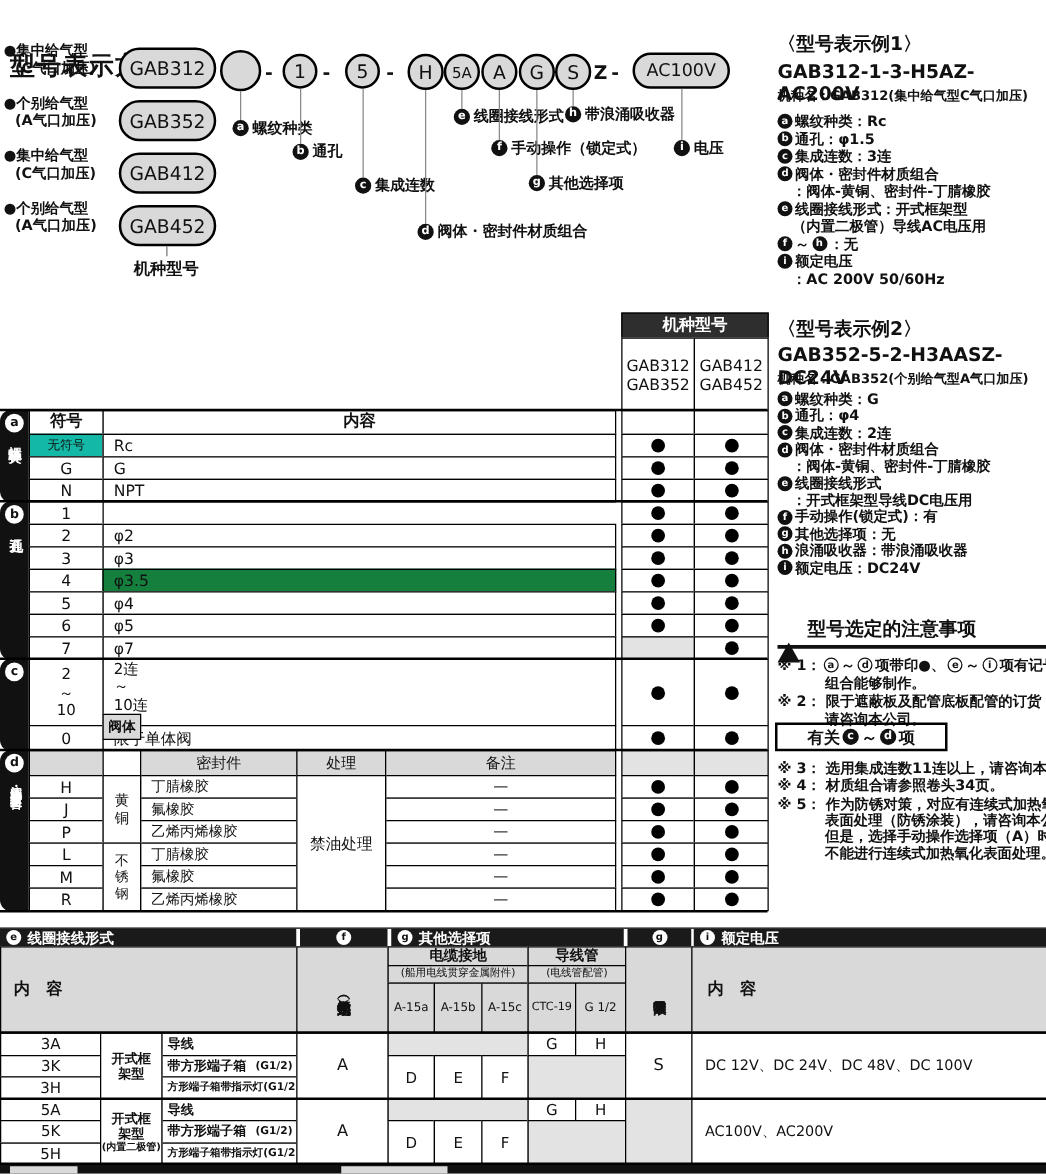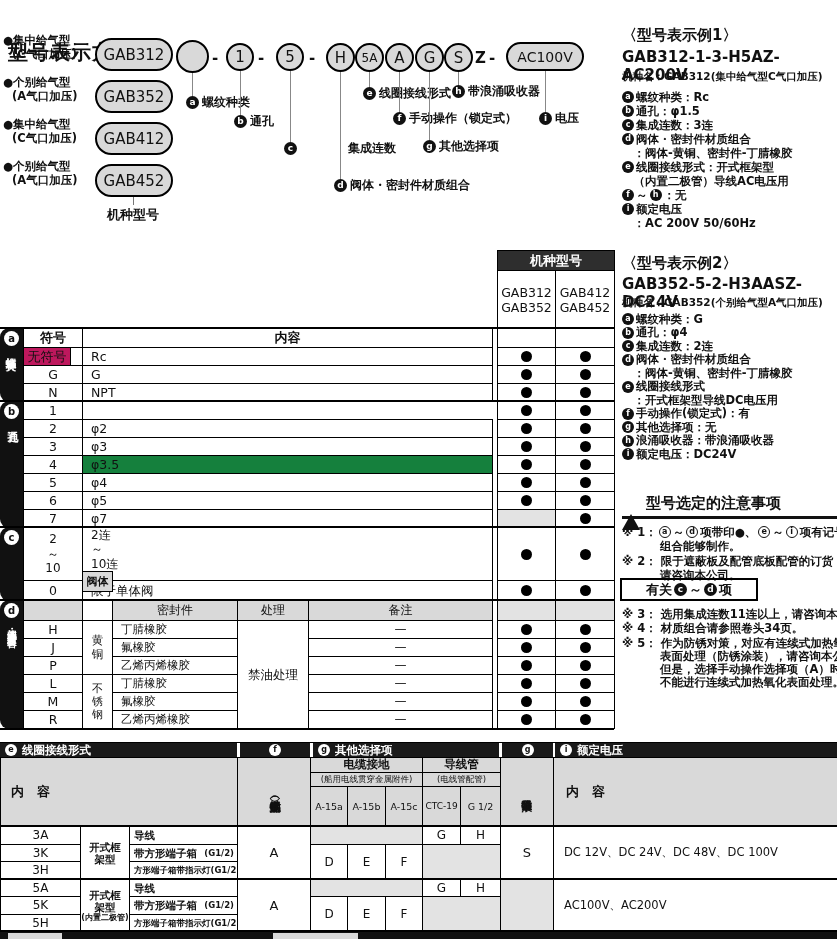--- a/index.html
+++ b/index.html
@@ -88,21 +88,21 @@
     <div style="position: absolute; left: 415px; top: 43px; width: 29px; height: 29px; border: 2px solid rgb(0, 0, 0); border-radius: 50%; background: rgb(217, 217, 217); display: flex; align-items: center; justify-content: center; font-size: 15px; font-weight: normal;">G</div>
     <div style="position: absolute; left: 444px; top: 43px; width: 29px; height: 29px; border: 2px solid rgb(0, 0, 0); border-radius: 50%; background: rgb(217, 217, 217); display: flex; align-items: center; justify-content: center; font-size: 15px; font-weight: normal;">S</div>
     <div style="position: absolute; left: 192px; top: 73px; width: 1px; height: 23px; background: rgb(136, 136, 136);"></div>
     <div style="width: 13px; height: 13px; border-radius: 50%; display: inline-flex; align-items: center; justify-content: center; flex: 0 0 auto; font-weight: bold; font-size: 9px; line-height: 1; background: rgb(17, 17, 17); color: rgb(255, 255, 255); position: absolute; left: 186px; top: 96px;">a</div>
     <div style="position: absolute; left: 202px; top: 96px; width: auto; height: 13px; font-size: 12px; font-weight: bold; display: flex; align-items: center; white-space: nowrap;">螺纹种类</div>
     <div style="position: absolute; left: 240px; top: 71px; width: 1px; height: 44px; background: rgb(136, 136, 136);"></div>
     <div style="width: 13px; height: 13px; border-radius: 50%; display: inline-flex; align-items: center; justify-content: center; flex: 0 0 auto; font-weight: bold; font-size: 9px; line-height: 1; background: rgb(17, 17, 17); color: rgb(255, 255, 255); position: absolute; left: 234px; top: 115px;">b</div>
     <div style="position: absolute; left: 250px; top: 115px; width: auto; height: 13px; font-size: 12px; font-weight: bold; display: flex; align-items: center; white-space: nowrap;">通孔</div>
     <div style="position: absolute; left: 290px; top: 71px; width: 1px; height: 71px; background: rgb(136, 136, 136);"></div>
     <div style="width: 13px; height: 13px; border-radius: 50%; display: inline-flex; align-items: center; justify-content: center; flex: 0 0 auto; font-weight: bold; font-size: 9px; line-height: 1; background: rgb(17, 17, 17); color: rgb(255, 255, 255); position: absolute; left: 284px; top: 142px;">c</div>
-    <div style="position: absolute; left: 300px; top: 142px; width: auto; height: 13px; font-size: 12px; font-weight: bold; display: flex; align-items: center; white-space: nowrap; margin-left: 48px;">集成连数</div>
+    <div style="position: absolute; left: 300px; top: 142px; width: auto; height: 13px; font-size: 12px; font-weight: bold; display: flex; align-items: center; white-space: nowrap;">集成连数</div>
     <div style="position: absolute; left: 340px; top: 72px; width: 1px; height: 107px; background: rgb(136, 136, 136);"></div>
     <div style="width: 13px; height: 13px; border-radius: 50%; display: inline-flex; align-items: center; justify-content: center; flex: 0 0 auto; font-weight: bold; font-size: 9px; line-height: 1; background: rgb(17, 17, 17); color: rgb(255, 255, 255); position: absolute; left: 334px; top: 179px;">d</div>
     <div style="position: absolute; left: 350px; top: 179px; width: auto; height: 13px; font-size: 12px; font-weight: bold; display: flex; align-items: center; white-space: nowrap;">阀体・密封件材质组合</div>
     <div style="position: absolute; left: 369px; top: 72px; width: 1px; height: 15px; background: rgb(136, 136, 136);"></div>
     <div style="width: 13px; height: 13px; border-radius: 50%; display: inline-flex; align-items: center; justify-content: center; flex: 0 0 auto; font-weight: bold; font-size: 9px; line-height: 1; background: rgb(17, 17, 17); color: rgb(255, 255, 255); position: absolute; left: 363px; top: 87px;">e</div>
     <div style="position: absolute; left: 379px; top: 87px; width: auto; height: 13px; font-size: 12px; font-weight: bold; display: flex; align-items: center; white-space: nowrap;">线圈接线形式</div>
     <div style="position: absolute; left: 399px; top: 72px; width: 1px; height: 40px; background: rgb(136, 136, 136);"></div>
     <div style="width: 13px; height: 13px; border-radius: 50%; display: inline-flex; align-items: center; justify-content: center; flex: 0 0 auto; font-weight: bold; font-size: 9px; line-height: 1; background: rgb(17, 17, 17); color: rgb(255, 255, 255); position: absolute; left: 393px; top: 112px;">f</div>
     <div style="position: absolute; left: 409px; top: 112px; width: auto; height: 13px; font-size: 12px; font-weight: bold; display: flex; align-items: center; white-space: nowrap;">手动操作（锁定式）</div>
     <div style="position: absolute; left: 429px; top: 72px; width: 1px; height: 68px; background: rgb(136, 136, 136);"></div>
@@ -246,21 +246,21 @@
       <div>GAB352</div>
     </div>
     <div style="position: absolute; left: 555px; top: 270px; width: 60px; height: 59px; border: 1px solid rgb(0, 0, 0); background: rgb(255, 255, 255); display: flex; align-items: center; justify-content: center; font-size: 12.5px; font-weight: normal; line-height: 1.2; white-space: nowrap; overflow: hidden; flex-direction: column;">
       <div>GAB412</div>
       <div>GAB452</div>
     </div>
     <div style="position: absolute; left: 23px; top: 328px; width: 60px; height: 20px; border: 1px solid rgb(0, 0, 0); background: rgb(255, 255, 255); display: flex; align-items: center; justify-content: center; font-size: 13px; font-weight: bold; line-height: 1.2; white-space: nowrap; overflow: hidden;">符号</div>
     <div style="position: absolute; left: 82px; top: 328px; width: 411px; height: 20px; border: 1px solid rgb(0, 0, 0); background: rgb(255, 255, 255); display: flex; align-items: center; justify-content: center; font-size: 13px; font-weight: bold; line-height: 1.2; white-space: nowrap; overflow: hidden;">内容</div>
     <div style="position: absolute; left: 497px; top: 328px; width: 59px; height: 20px; border: 1px solid rgb(0, 0, 0); background: rgb(255, 255, 255); display: flex; align-items: center; justify-content: center; font-size: 13px; font-weight: normal; line-height: 1.2; white-space: nowrap; overflow: hidden;"></div>
     <div style="position: absolute; left: 555px; top: 328px; width: 60px; height: 20px; border: 1px solid rgb(0, 0, 0); background: rgb(255, 255, 255); display: flex; align-items: center; justify-content: center; font-size: 13px; font-weight: normal; line-height: 1.2; white-space: nowrap; overflow: hidden;"></div>
-    <div style="position: absolute; left: 23px; top: 347px; width: 48px; height: 19px; border: 1px solid rgb(0, 0, 0); background: #be185d; display: flex; align-items: center; justify-content: center; font-size: 13px; font-weight: normal; line-height: 1.2; white-space: nowrap; overflow: hidden;">无符号</div>
+    <div style="position: absolute; left: 23px; top: 347px; width: 60px; height: 19px; border: 1px solid rgb(0, 0, 0); background: #14b8a6; display: flex; align-items: center; justify-content: center; font-size: 10px; font-weight: normal; line-height: 1.2; white-space: nowrap; overflow: hidden;">无符号</div>
     <div style="position: absolute; left: 82px; top: 347px; width: 411px; height: 19px; border: 1px solid rgb(0, 0, 0); background: rgb(255, 255, 255); display: flex; align-items: center; justify-content: flex-start; font-size: 12.5px; font-weight: normal; line-height: 1.2; white-space: nowrap; overflow: hidden; padding-left: 8px;">Rc</div>
     <div style="position: absolute; left: 497px; top: 347px; width: 59px; height: 19px; border: 1px solid rgb(0, 0, 0); background: rgb(255, 255, 255); display: flex; align-items: center; justify-content: center; font-size: 13px; font-weight: normal; line-height: 1.2; white-space: nowrap; overflow: hidden;">
       <div style="width: 11px; height: 11px; border-radius: 50%; background: rgb(0, 0, 0);"></div>
     </div>
     <div style="position: absolute; left: 555px; top: 347px; width: 60px; height: 19px; border: 1px solid rgb(0, 0, 0); background: rgb(255, 255, 255); display: flex; align-items: center; justify-content: center; font-size: 13px; font-weight: normal; line-height: 1.2; white-space: nowrap; overflow: hidden;">
       <div style="width: 11px; height: 11px; border-radius: 50%; background: rgb(0, 0, 0);"></div>
     </div>
     <div style="position: absolute; left: 23px; top: 365px; width: 60px; height: 19px; border: 1px solid rgb(0, 0, 0); background: rgb(255, 255, 255); display: flex; align-items: center; justify-content: center; font-size: 12.5px; font-weight: normal; line-height: 1.2; white-space: nowrap; overflow: hidden;">G</div>
     <div style="position: absolute; left: 82px; top: 365px; width: 411px; height: 19px; border: 1px solid rgb(0, 0, 0); background: rgb(255, 255, 255); display: flex; align-items: center; justify-content: flex-start; font-size: 12.5px; font-weight: normal; line-height: 1.2; white-space: nowrap; overflow: hidden; padding-left: 8px;">G</div>
     <div style="position: absolute; left: 497px; top: 365px; width: 59px; height: 19px; border: 1px solid rgb(0, 0, 0); background: rgb(255, 255, 255); display: flex; align-items: center; justify-content: center; font-size: 13px; font-weight: normal; line-height: 1.2; white-space: nowrap; overflow: hidden;">

